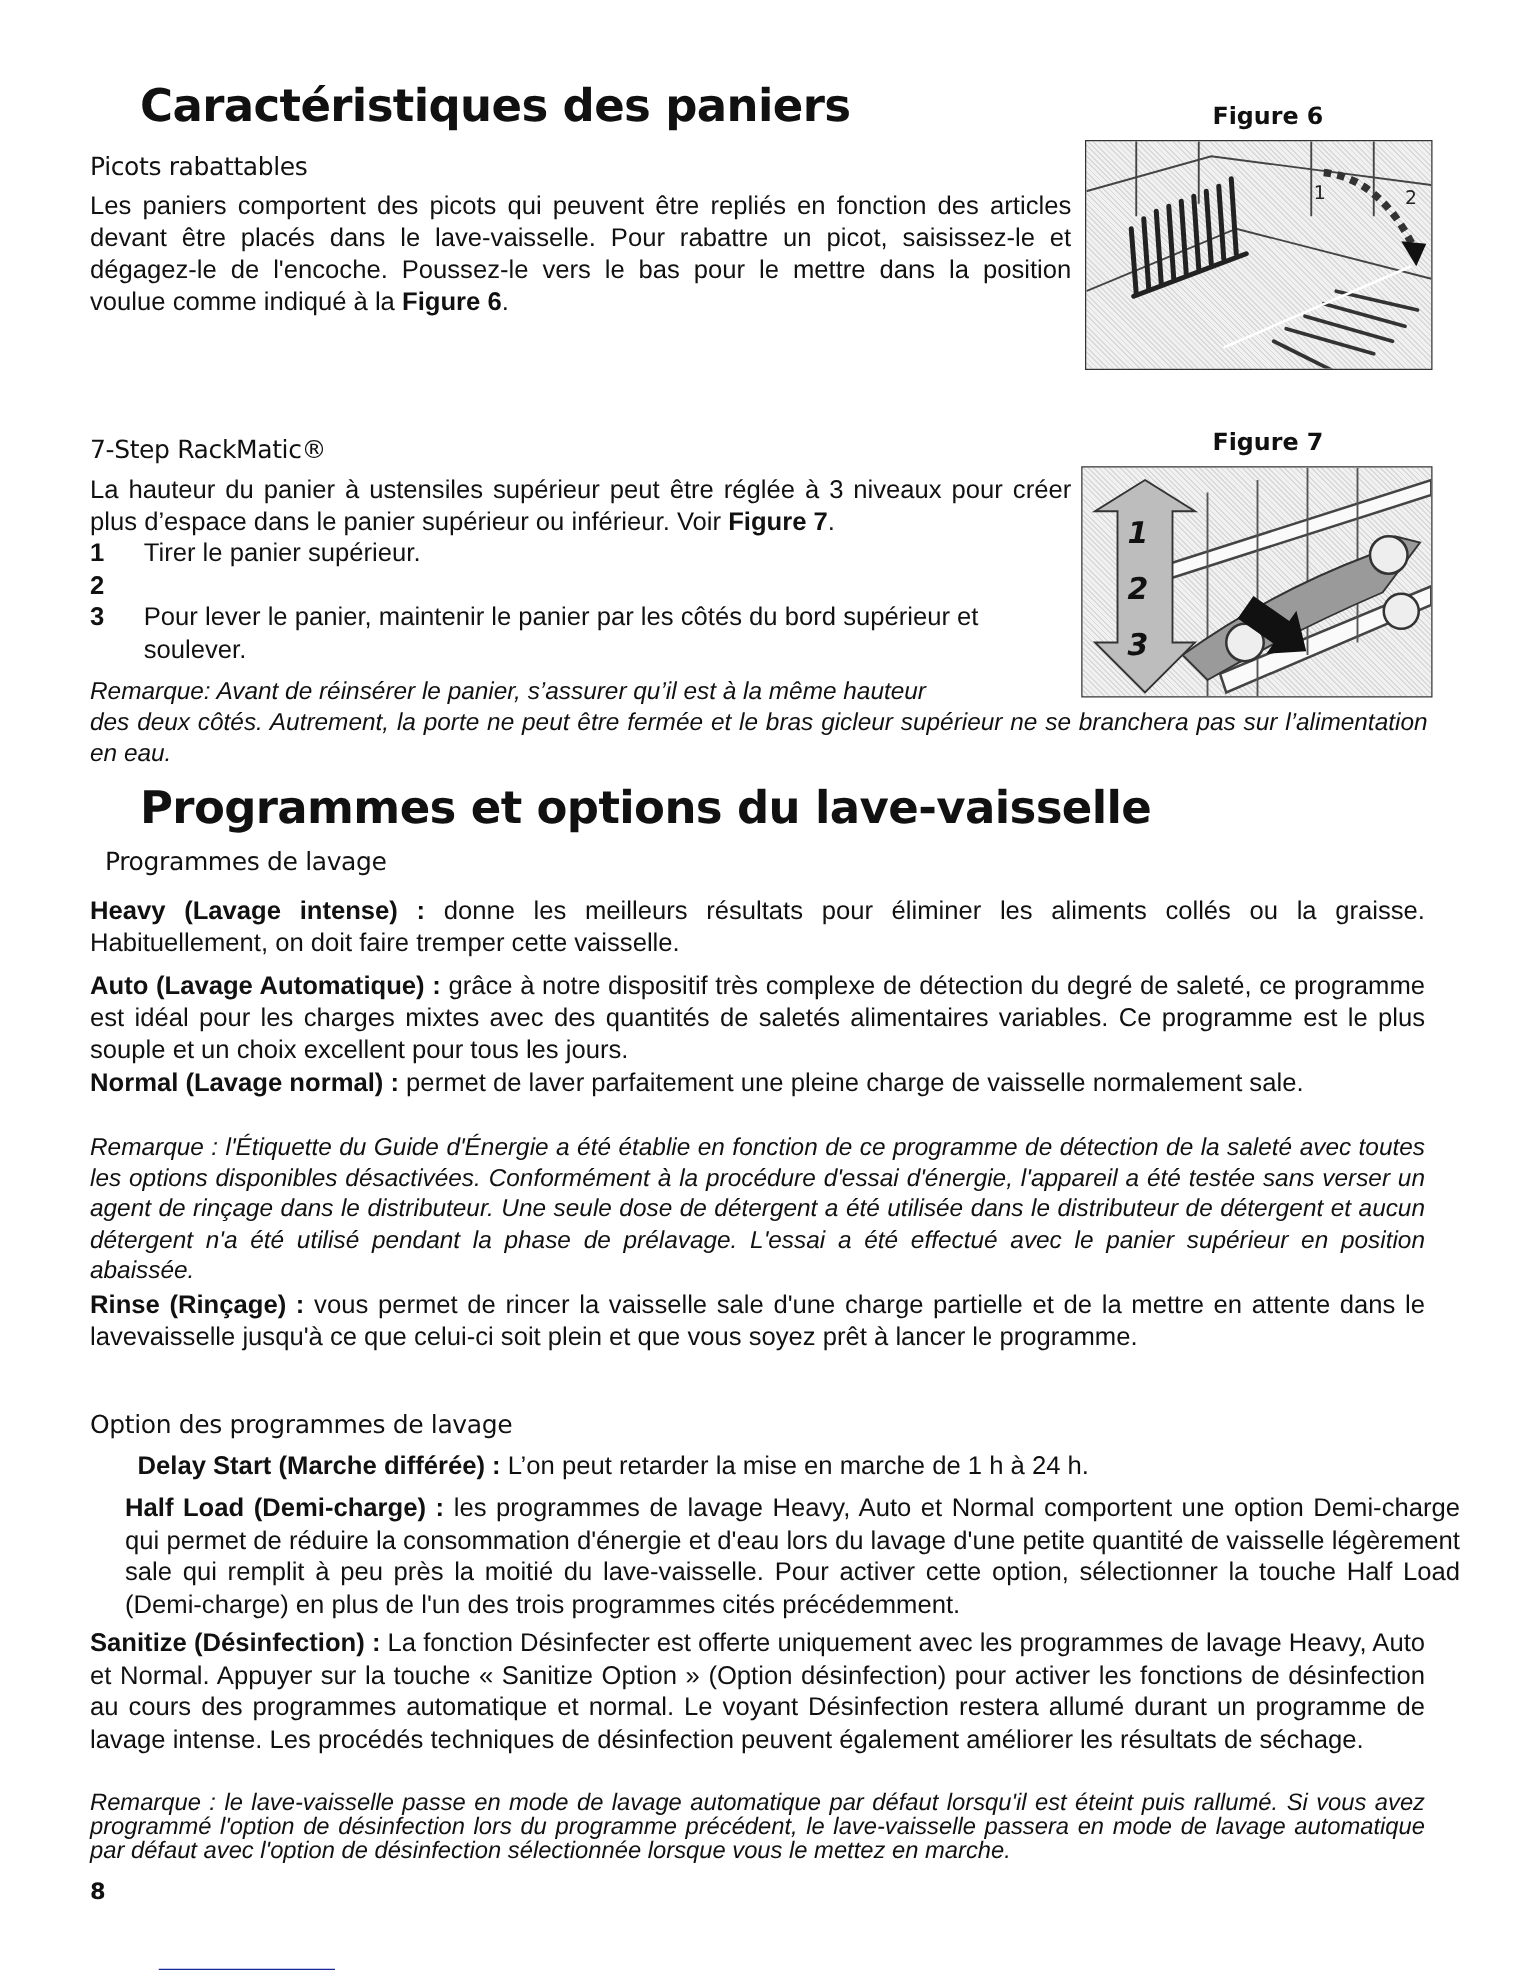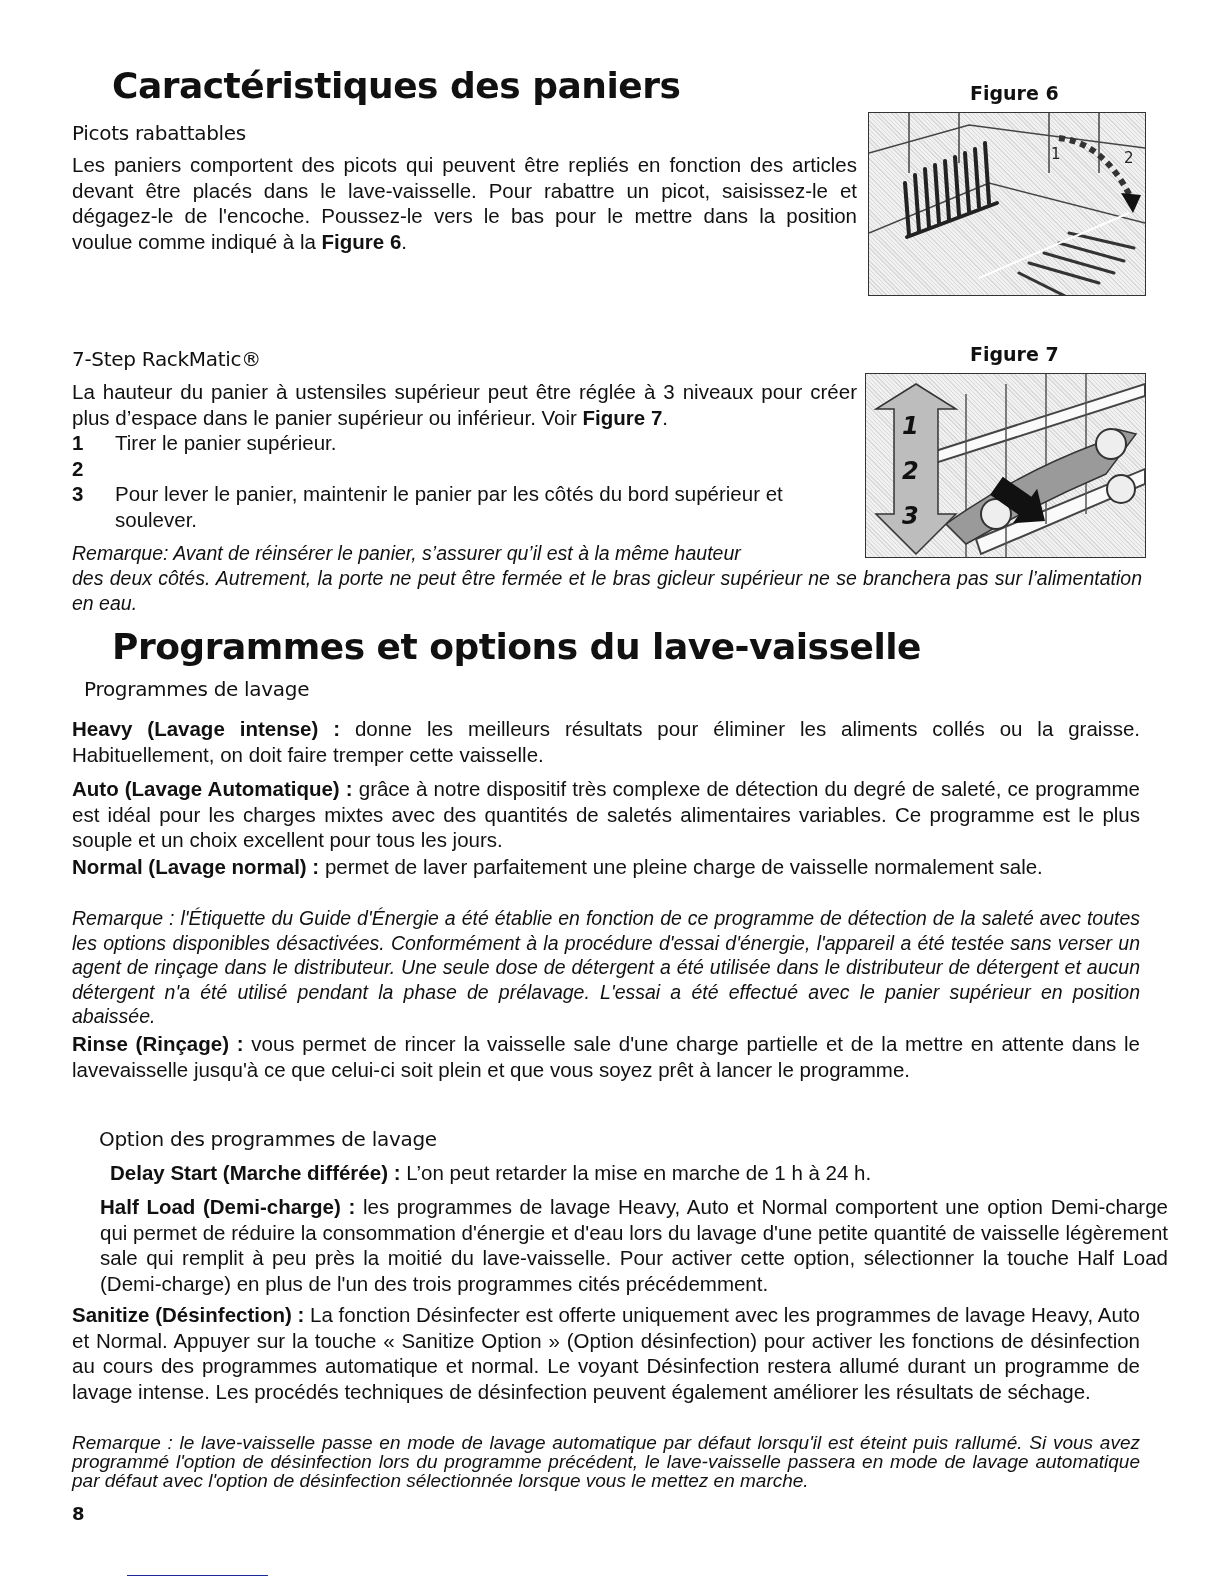--- a/index.html
+++ b/index.html
@@ -127,21 +127,21 @@
 <div class="abs p" style="left:72px; top:854px; width:1068px;">
   <b>Normal (Lavage normal) :</b><span> permet de laver parfaitement une pleine charge de vaisselle normalement sale.</span>
 </div>
 
 <div class="abs it" style="left:72px; top:906px; width:1068px;">Remarque : l'Étiquette du Guide d'Énergie a été établie en fonction de ce programme de détection de la saleté avec toutes les options disponibles désactivées. Conformément à la procédure d'essai d'énergie, l'appareil a été testée sans verser un agent de rinçage dans le distributeur. Une seule dose de détergent a été utilisée dans le distributeur de détergent et aucun détergent n'a été utilisé pendant la phase de prélavage. L'essai a été effectué avec le panier supérieur en position abaissée.</div>
 
 <div class="abs p" style="left:72px; top:1031px; width:1068px;">
   <b>Rinse (Rinçage) :</b><span> vous permet de rincer la vaisselle sale d'une charge partielle et de la mettre en attente dans le lavevaisselle jusqu'à ce que celui-ci soit plein et que vous soyez prêt à lancer le programme.</span>
 </div>
 
-<div class="abs h2" style="left:72px; top:1125px;margin-left:27px;">Option des programmes de lavage</div>
+<div class="abs h2" style="left:72px; top:1125px;">Option des programmes de lavage</div>
 
 <div class="abs p" style="left:84px; top:1160px; width:1068px;margin-left:26px;">
   <b>Delay Start (Marche différée) :</b><span> L’on peut retarder la mise en marche de 1 h à 24 h.</span>
 </div>
 
 <div class="abs p" style="left:72px; top:1194px; width:1068px;margin-left:28px;">
   <b>Half Load (Demi-charge) :</b><span> les programmes de lavage Heavy, Auto et Normal comportent une option Demi-charge qui permet de réduire la consommation d'énergie et d'eau lors du lavage d'une petite quantité de vaisselle légèrement sale qui remplit à peu près la moitié du lave-vaisselle. Pour activer cette option, sélectionner la touche Half Load (Demi-charge) en plus de l'un des trois programmes cités précédemment.</span>
 </div>
 
 <div class="abs p" style="left:72px; top:1302px; width:1068px;">

